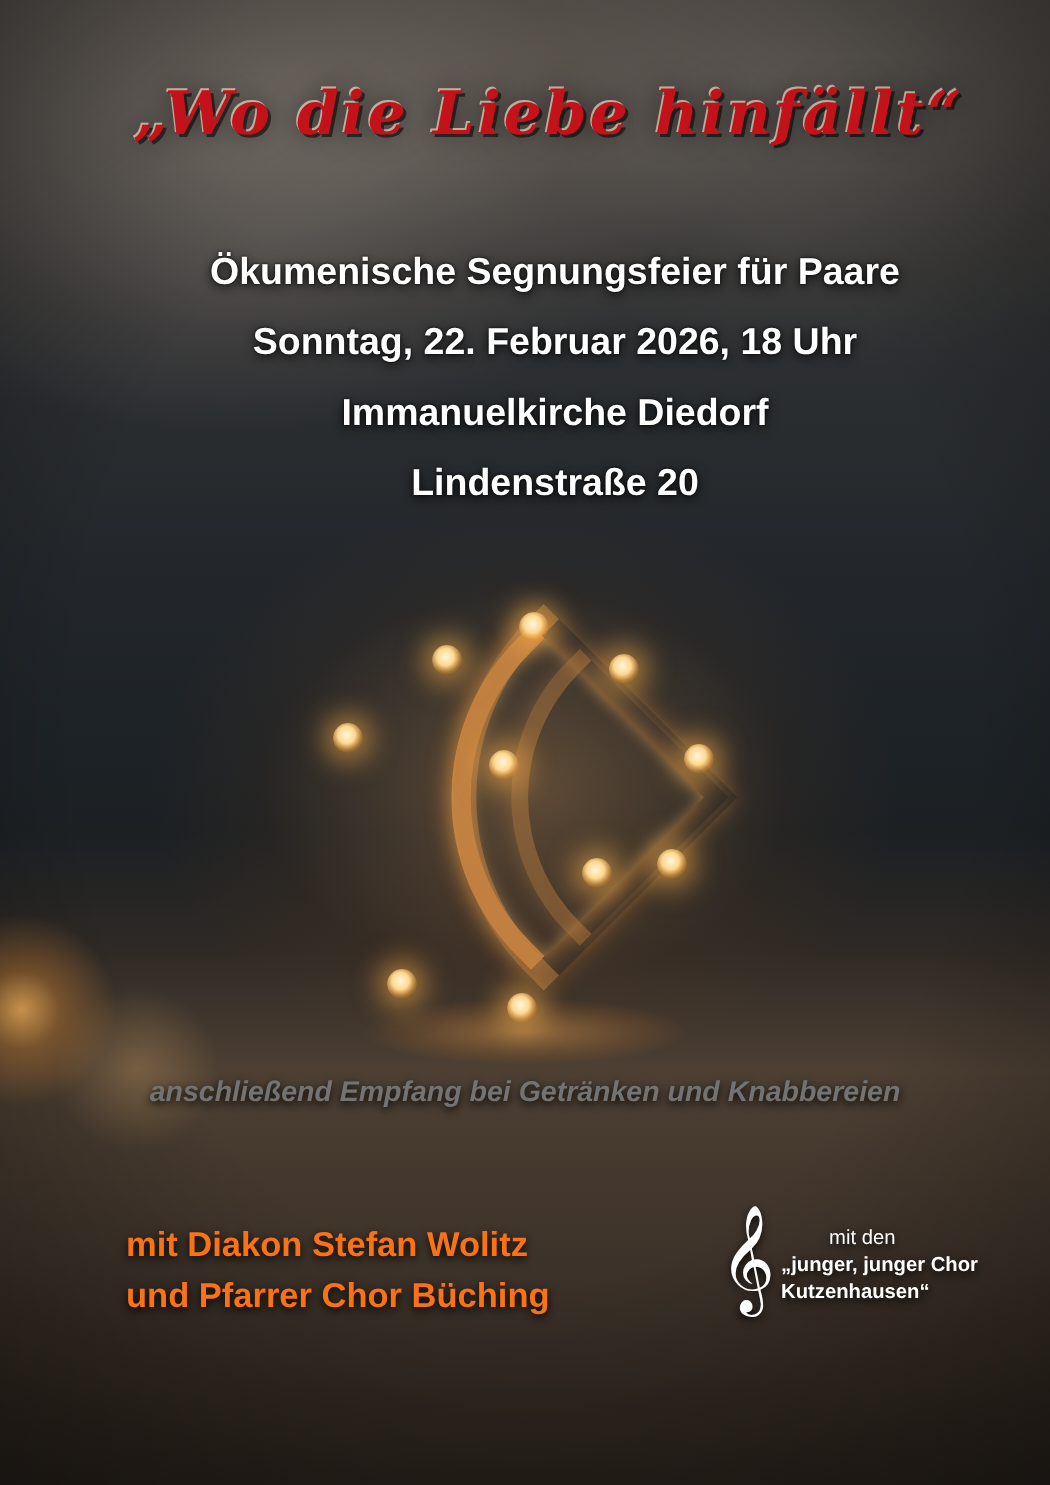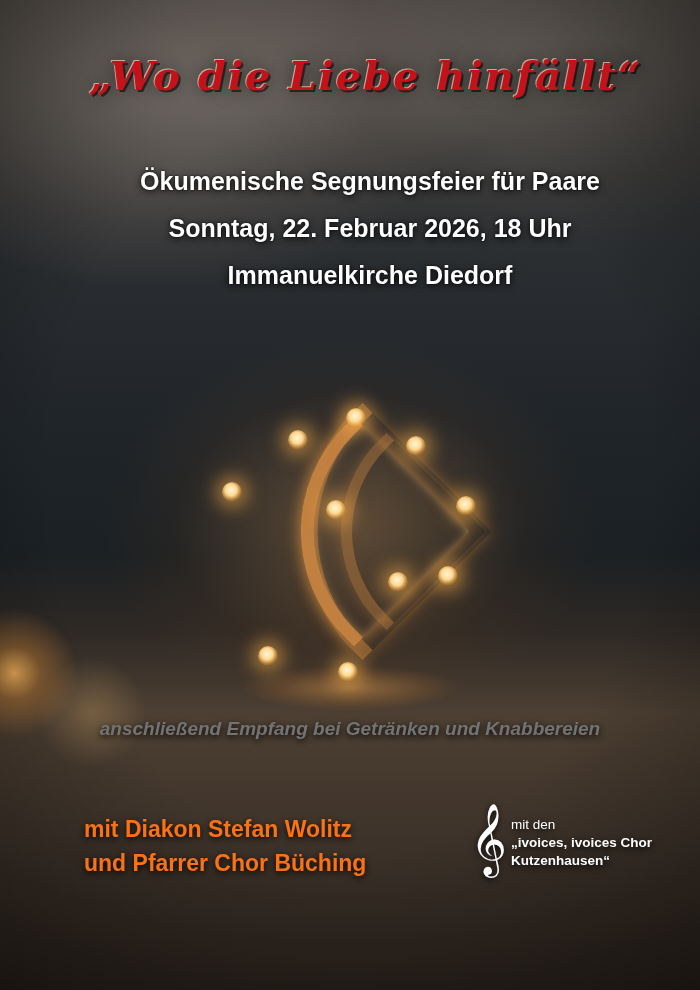--- a/index.html
+++ b/index.html
@@ -200,21 +200,21 @@
     margin-right: 4px;
     margin-top: 2px;
     color: #ffffff;
   }
   .choir .ctext {
     font-size: 13.5px;
     font-weight: bold;
     line-height: 18px;
     padding-top: 8px;
   }
-  .choir .ctext .l1 { font-weight: normal; }
+  .choir .ctext .l1 { font-weight: normal; margin-left: 32px; }
 </style>
 </head>
 <body>
 
 <div class="poster">
 
   <div class="bg"></div>
 
   <div class="heart-wrap">
     <div class="heart-shape"></div>
@@ -232,31 +232,32 @@
   </div>
 
   <div class="vignette"></div>
 
   <div class="title">„Wo  die  Liebe  hinfällt“</div>
 
   <div class="headblock">
     <span class="line">Ökumenische Segnungsfeier  für Paare</span>
     <span class="line">Sonntag, 22. Februar 2026, 18 Uhr</span>
     <span class="line">Immanuelkirche Diedorf</span>
+    <span class="line">Lindenstraße 20</span>
   </div>
 
   <div class="reception">anschließend Empfang bei Getränken und Knabbereien</div>
 
   <div class="credits">
     <span class="line">mit Diakon Stefan Wolitz</span>
     <span class="line">und Pfarrer Chor Büching</span>
   </div>
 
   <div class="choir">
     <span class="clef">𝄞</span>
     <span class="ctext">
       <span class="l1">mit den</span><br>
-      <span>„ivoices, ivoices Chor</span><br>
+      <span>„junger, junger Chor</span><br>
       <span>Kutzenhausen“</span>
     </span>
   </div>
 
 </div>
 
 </body></html>

